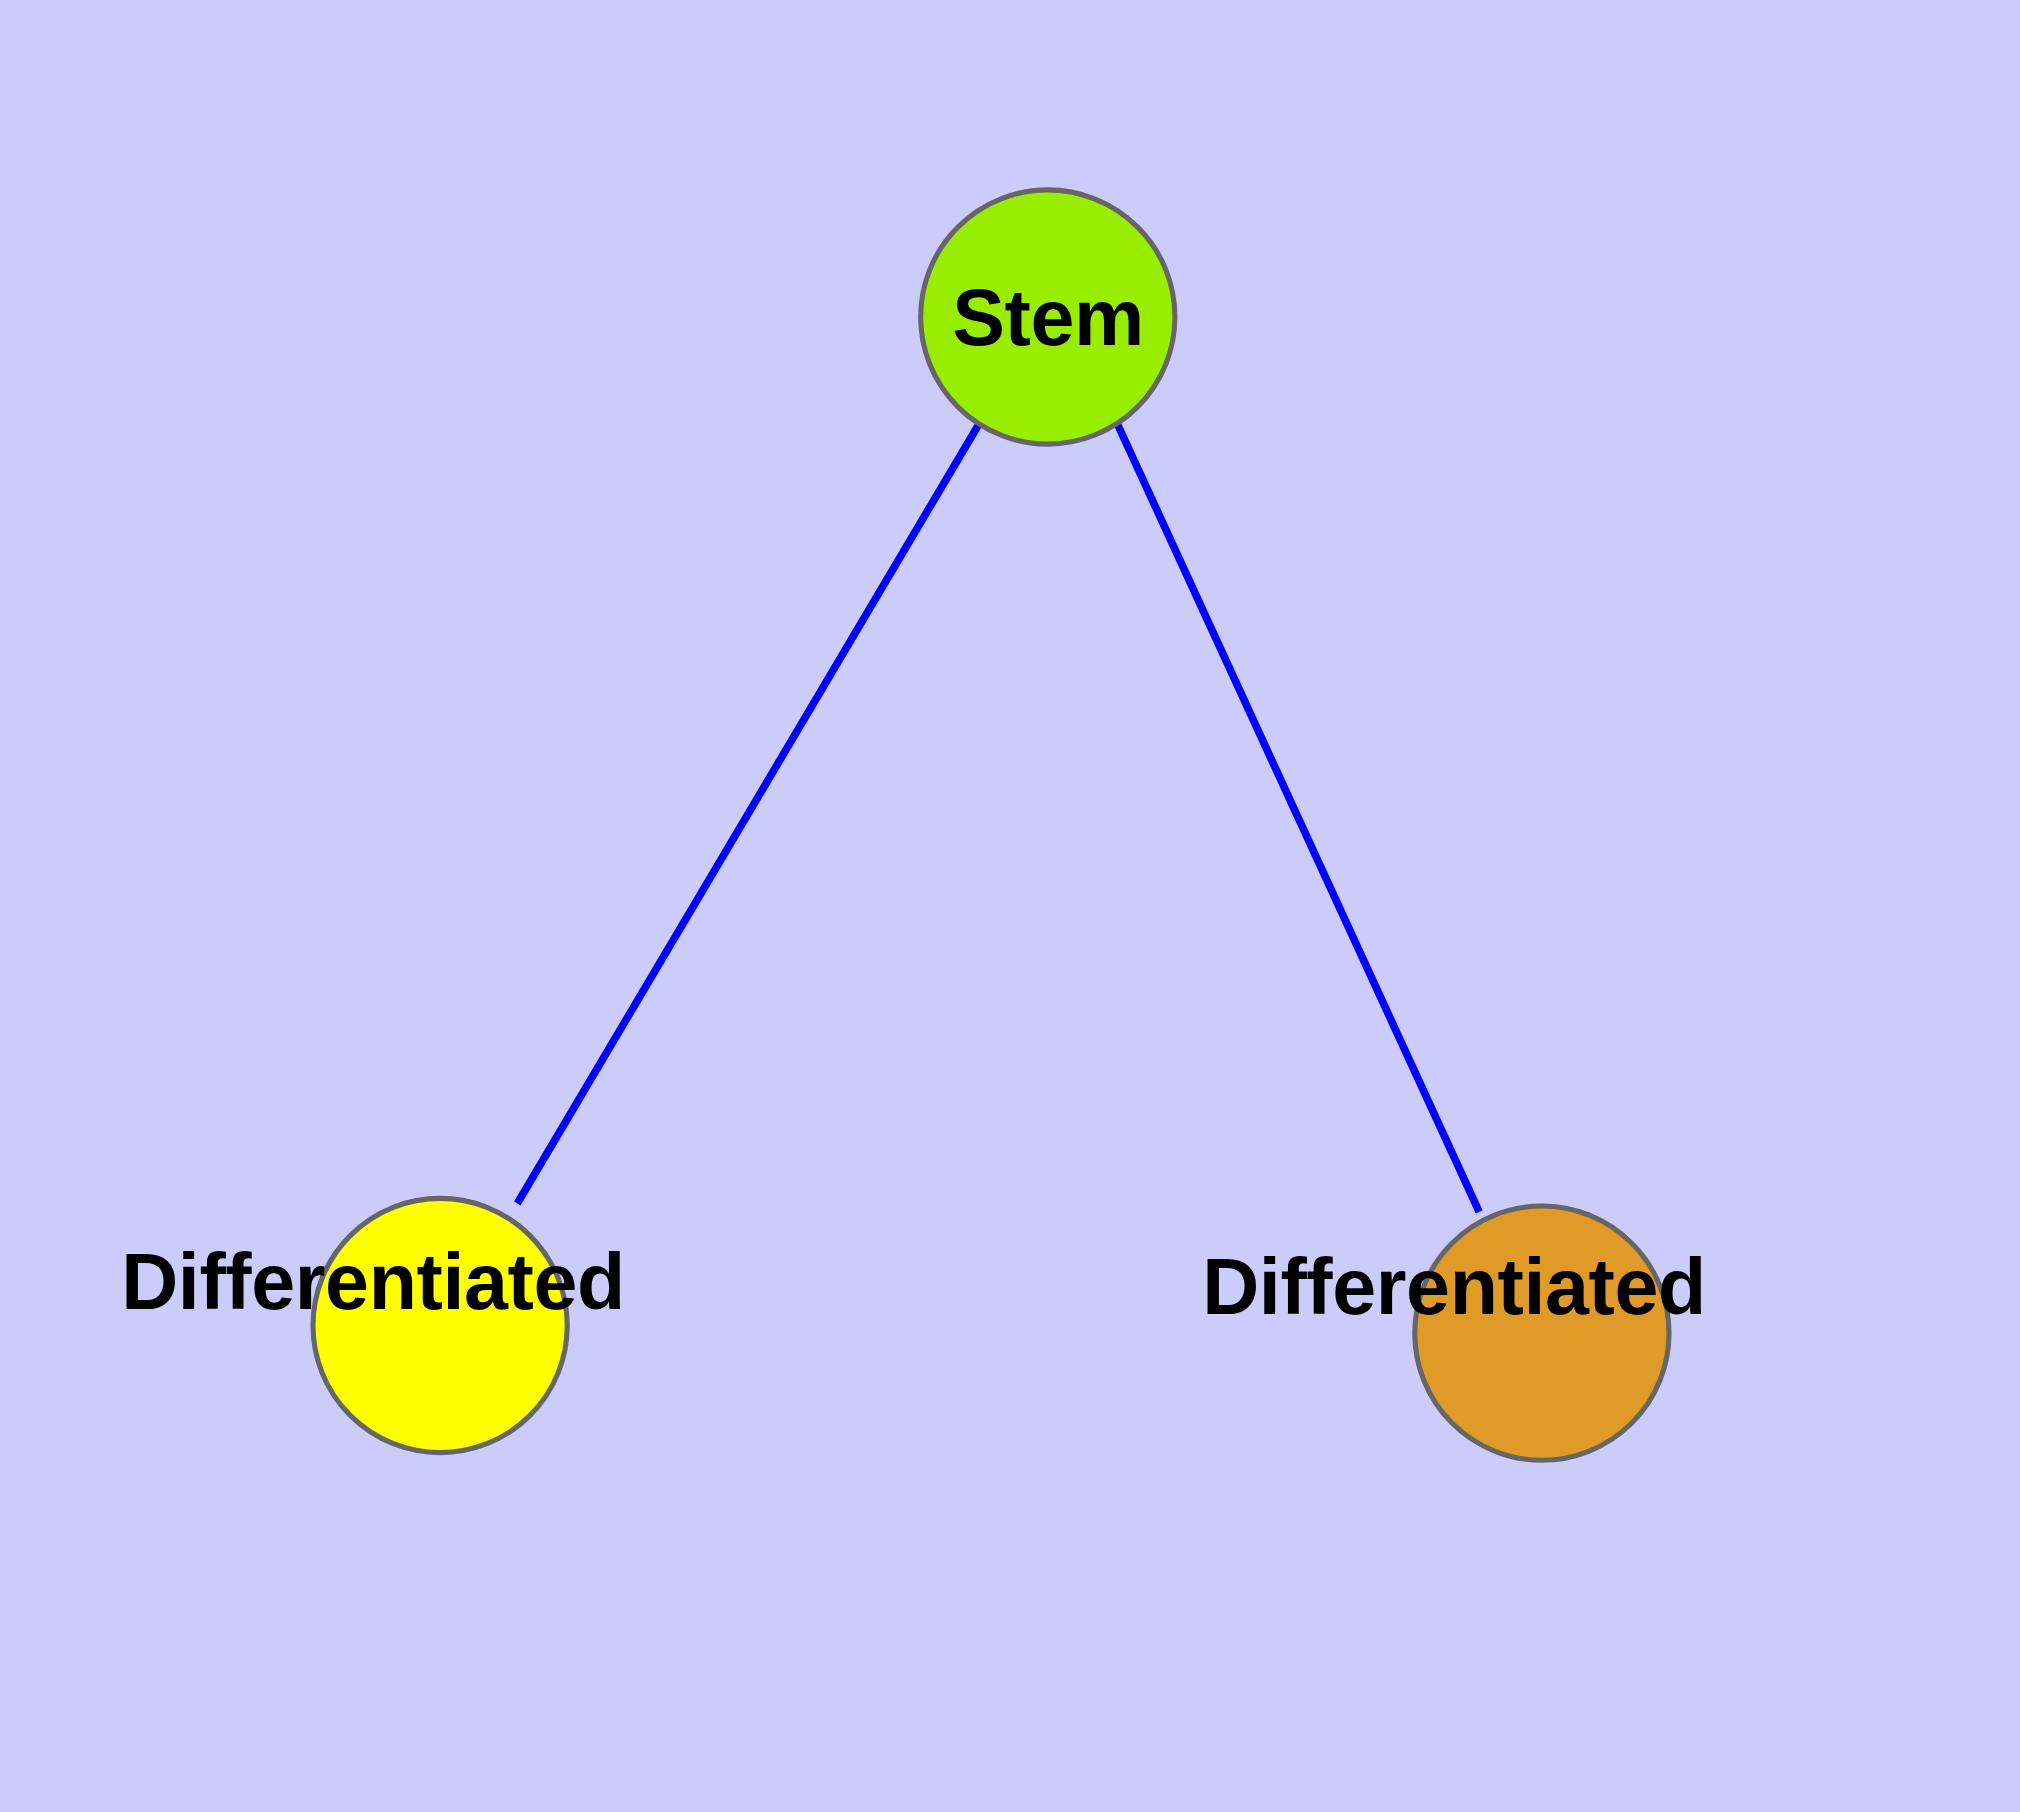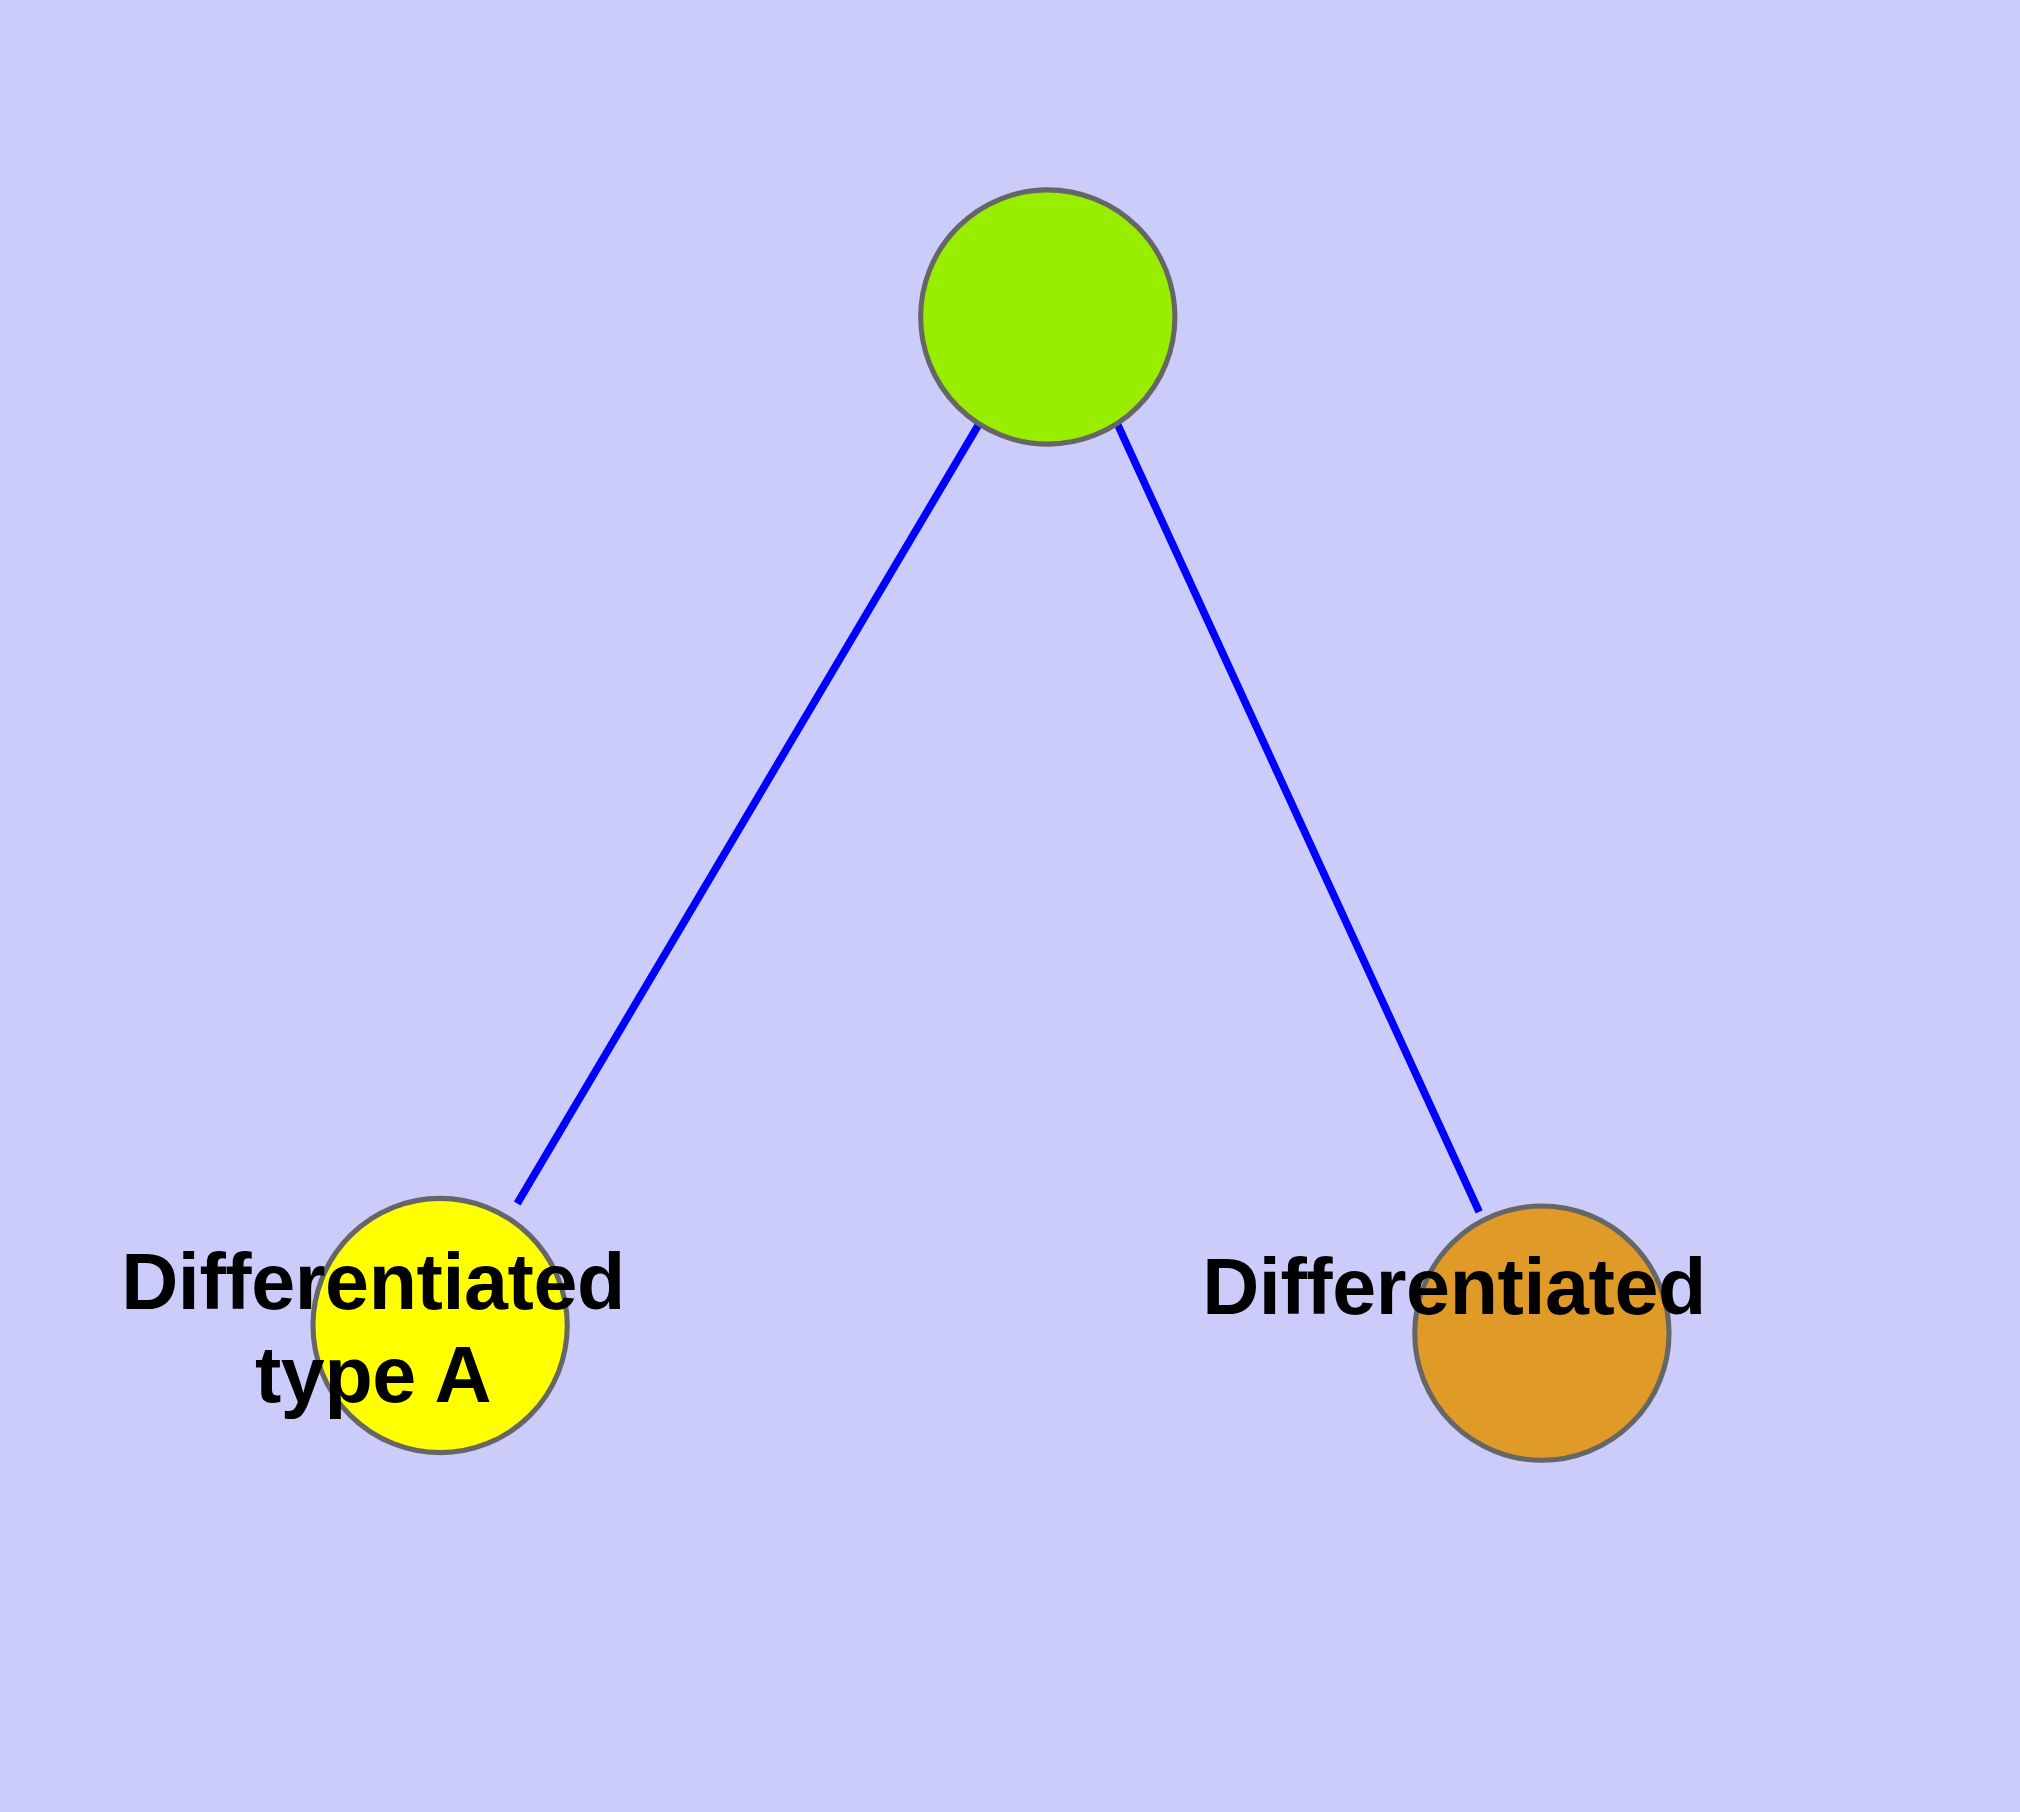--- a/index.html
+++ b/index.html
@@ -69,19 +69,20 @@
       <line x1="1155" y1="500" x2="610" y2="1420" stroke="#0000ff" stroke-width="9" stroke-linecap="butt"></line>
       <line x1="1318" y1="500" x2="1745" y2="1430" stroke="#0000ff" stroke-width="9" stroke-linecap="butt"></line>
     </g>
     <g>
       <circle cx="1236" cy="374" r="150" fill="#99ee00" stroke="#666666" stroke-width="6"></circle>
       <circle cx="519" cy="1564" r="150" fill="#ffff00" stroke="#666666" stroke-width="6"></circle>
       <circle cx="1819" cy="1573" r="150" fill="#e09a28" stroke="#666666" stroke-width="6"></circle>
     </g>
   </svg>
 
+  <div id="label-stem" class="node-label">Stem</div>
 
-  <div id="label-diff-a" class="node-label"><span>Differentiated</span><br><span>type A</span></div>
+  <div id="label-diff-a" class="node-label"><span>Differentiated</span><br></div>
 
   <div id="label-diff-b" class="node-label"><span>Differentiated</span><br></div>
 
 </div>
 
 
 </body></html>

